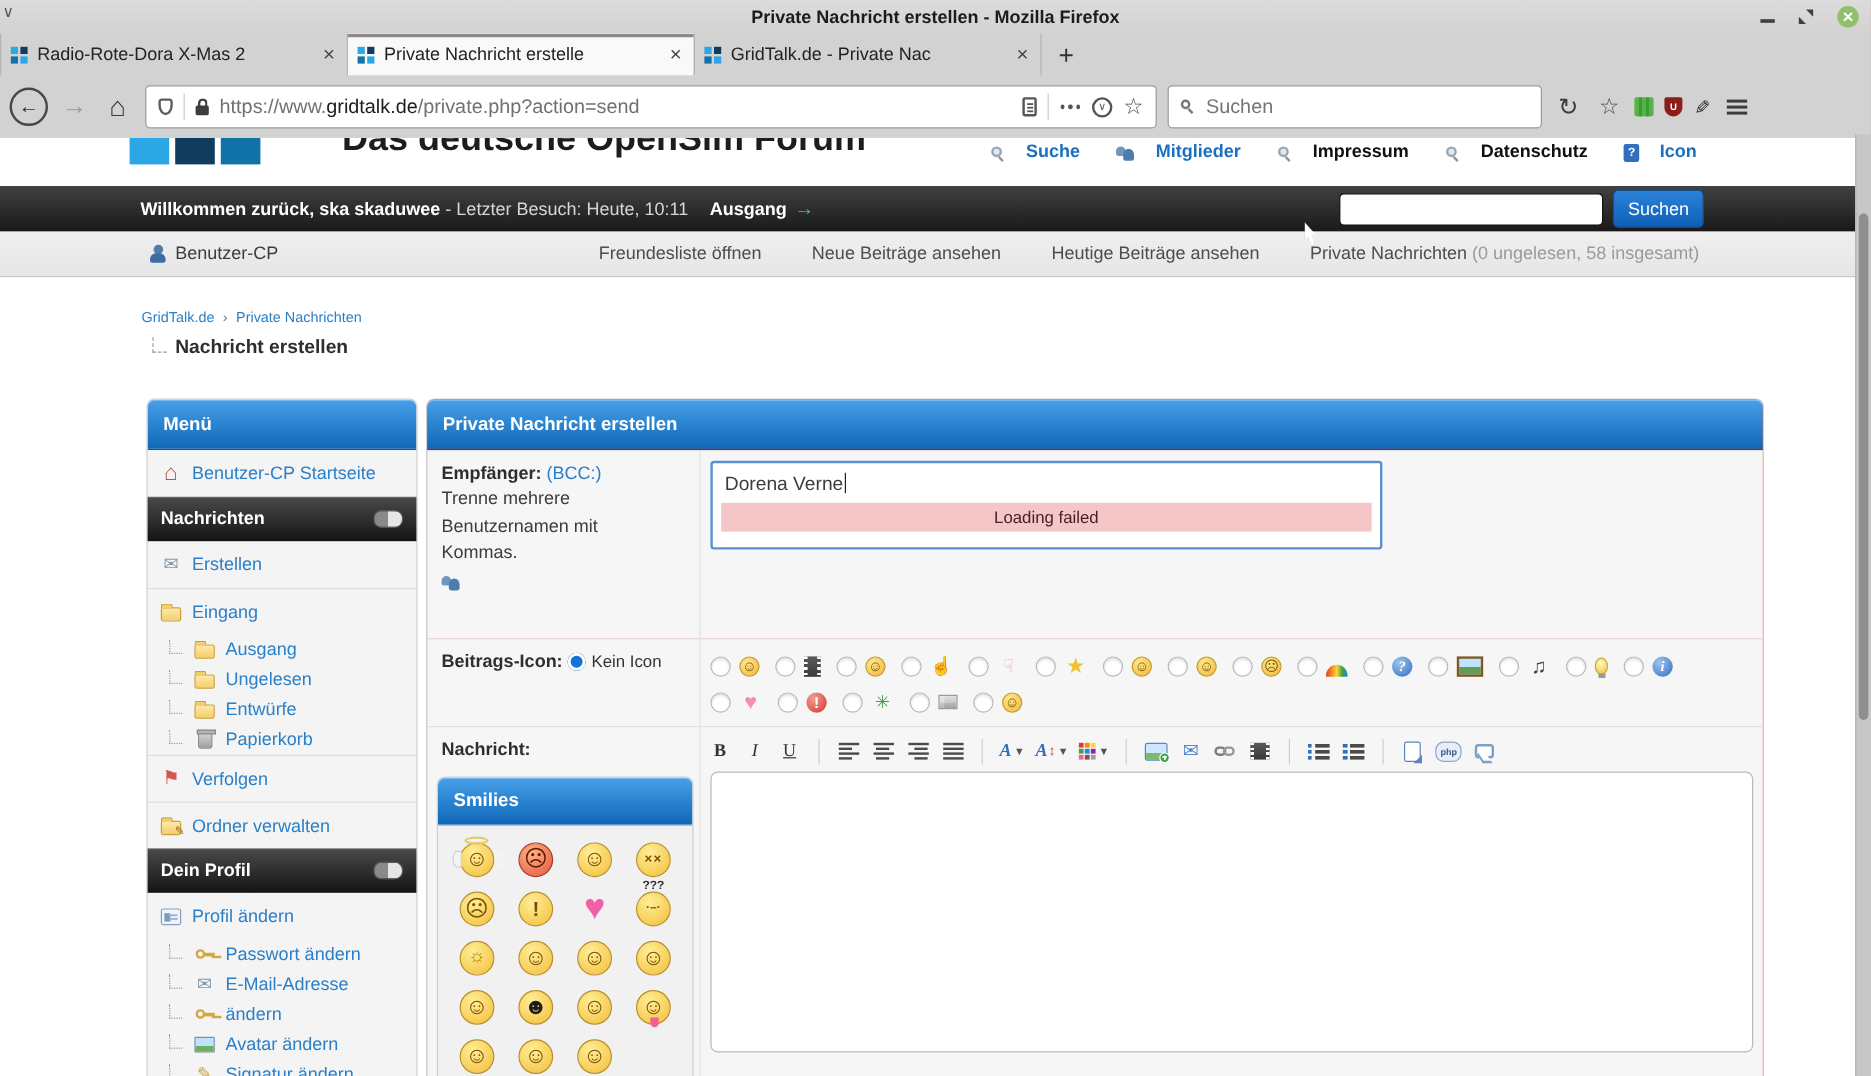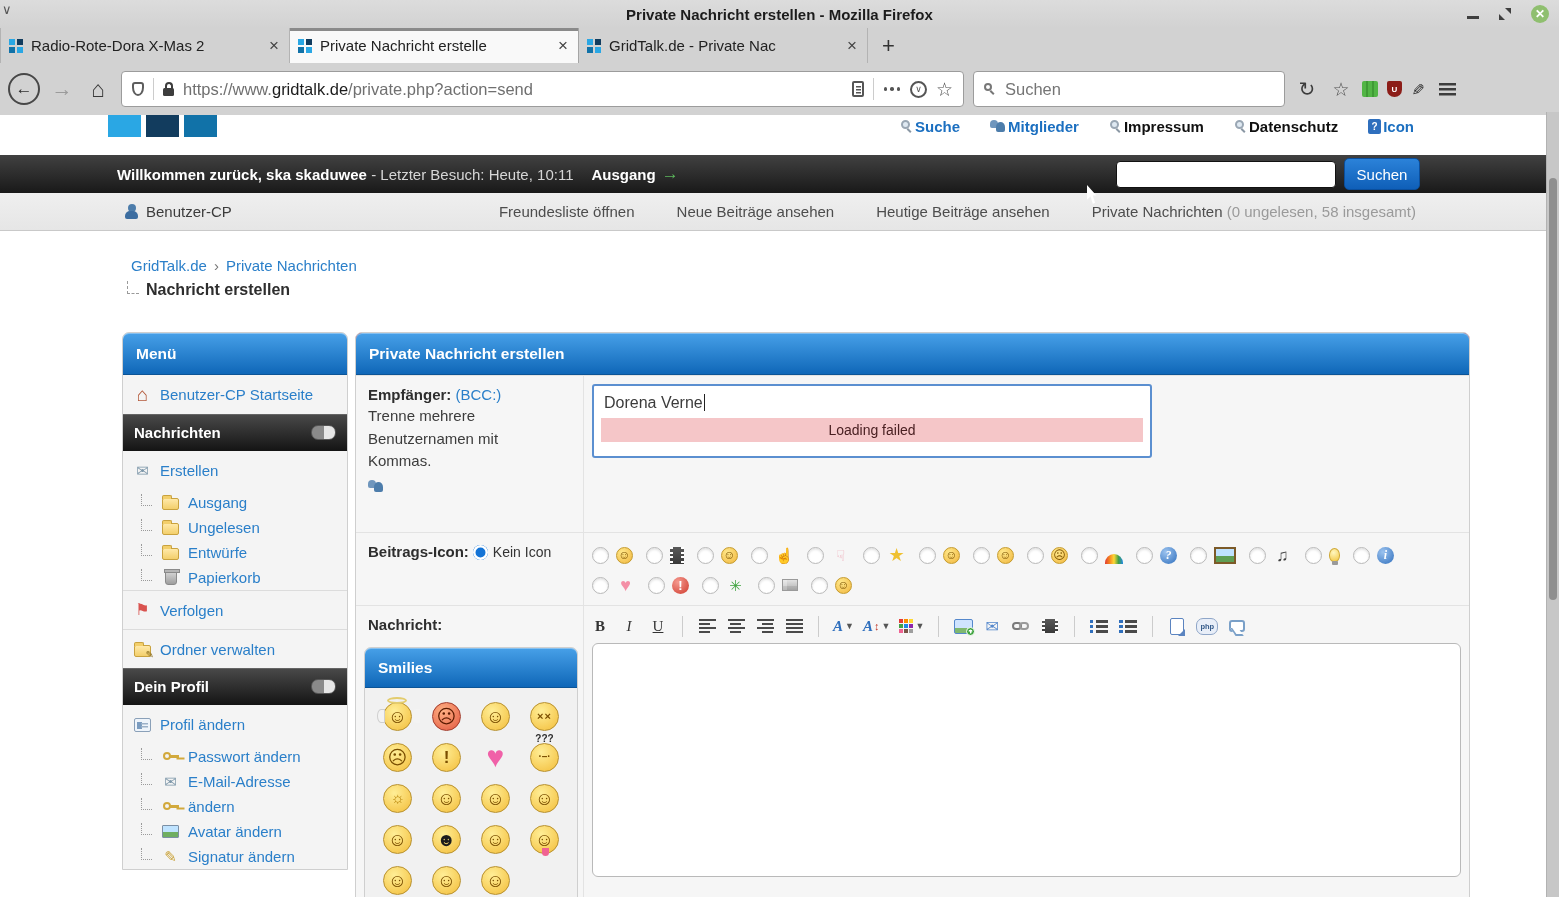--- a/index.html
+++ b/index.html
@@ -71,21 +71,21 @@
     linear-gradient(#3c3c3c,#3c3c3c) 0 0/100% 2.5px no-repeat,
     linear-gradient(#3c3c3c,#3c3c3c) 0 5px/100% 2.5px no-repeat,
     linear-gradient(#3c3c3c,#3c3c3c) 0 10px/100% 2.5px no-repeat;margin:0 6px}
   
   .page{position:absolute;left:0;top:115px;width:1546px;height:782px;background:#fff;overflow:hidden;z-index:1}
   
   .logo-squares{position:absolute;left:108px;top:-2px;display:flex;gap:5px}
   .logo-squares i{width:33px;height:24px}
   .logo-text{position:absolute;left:285px;top:-16px;font-size:30px;font-weight:bold;color:#1d1d1d;white-space:nowrap}
   .topnav{position:absolute;right:132px;top:3px;display:flex;gap:30px;align-items:center}
-  .topnav .item{display:flex;align-items:center;gap:2px;font-size:15px;font-weight:bold}
+  .topnav .item{display:flex;align-items:flex-end;gap:17px;font-size:15px;font-weight:bold}
   .topnav .lnk{color:#1b6fc0}
   .topnav .pln{color:#101010}
   .mag2{position:relative;width:13px;height:13px}
   .mag2::before{content:"";position:absolute;left:1px;top:0;width:9px;height:9px;border:2px solid #9aa7b4;border-radius:50%;
     box-sizing:border-box;background:#dfe9f2}
   .mag2::after{content:"";position:absolute;left:8px;top:8px;width:5px;height:2px;background:#8a97a4;transform:rotate(45deg);transform-origin:0 0}
   .ppl{position:relative;width:16px;height:13px}
   .ppl::before{content:"";position:absolute;left:0;top:0;width:8px;height:8px;border-radius:50% 50% 2px 2px;background:#6f96bd}
   .ppl::after{content:"";position:absolute;left:6px;top:2px;width:9px;height:10px;border-radius:50% 50% 2px 2px;background:#4d7dab}
   .book{width:13px;height:15px;background:#2f6fbd;border-radius:2px;color:#fff;font-size:10px;font-weight:bold;
@@ -104,21 +104,21 @@
   
   .cpbar{position:absolute;left:0;top:78px;width:1546px;height:38px;background:linear-gradient(#efefef,#e6e6e6);
     border-bottom:1px solid #c9c9c9;display:flex;align-items:center;box-sizing:border-box;padding:0 130px 0 125px;font-size:15px;color:#4d4d4d}
   .cpbar .title{display:flex;align-items:center;gap:7px;color:#3c3c3c}
   .cp-person{position:relative;width:14px;height:15px}
   .cp-person::before{content:"";position:absolute;left:3px;top:0;width:8px;height:8px;border-radius:50%;background:#4d7dab}
   .cp-person::after{content:"";position:absolute;left:0;top:7px;width:13px;height:8px;border-radius:5px 5px 2px 2px;background:#3c6da0}
   .cpbar .links{margin-left:auto;display:flex;gap:42px;align-items:center}
   .cpbar .pm i{font-style:normal;color:#9a9a9a}
   
-  .crumbs{position:absolute;left:131px;top:142px;font-size:15px}
+  .crumbs{position:absolute;left:118px;top:142px;font-size:12px}
   .crumbs a{color:#2a7fc9}
   .crumbs .sep{color:#777;margin:0 7px}
   .crumb-cur{position:absolute;left:127px;top:166px;display:flex;align-items:center;gap:7px}
   .tree2{width:11px;height:12px;border-left:1px dashed #9a9a9a;border-bottom:1px dashed #9a9a9a;margin-top:-6px}
   .crumb-cur b{font-size:16px;color:#2e2e2e}
   
   .cols{position:absolute;left:122px;top:217px;width:1348px;height:565px;display:flex;gap:7px;align-items:flex-start}
   .bluehead{height:42px;background:linear-gradient(#47a0e8,#0f67b8);box-shadow:inset 0 1px 0 rgba(255,255,255,.35);
     border-bottom:1px solid #0c5496;border-radius:6px 6px 0 0;display:flex;align-items:center;padding:0 13px;
     color:#fff;font-weight:bold;font-size:15.5px;box-sizing:border-box}
@@ -360,20 +360,21 @@
   <span class="ic-menu"></span>
 </div>
 
 <div class="page">
 
   <div class="logo-squares">
     <i style="background:#2aa7e4"></i>
       <i style="background:#123c5e"></i>
       <i style="background:#1172a8"></i>
   </div>
+  <div class="logo-text">Das deutsche OpenSim Forum</div>
 
   <div class="topnav">
     <span class="item lnk">
         <span class="mag2"></span>
         <span>Suche</span>
       </span>
     <span class="item lnk">
         <span class="ppl"></span>
         <span>Mitglieder</span>
       </span>
@@ -431,20 +432,26 @@
           <span>Benutzer-CP Startseite</span>
       </div>
       <div class="dark">
         <span>Nachrichten</span>
           <span class="toggle"></span>
       </div>
       <div class="li nt">
         <span class="ic16 g-mail">✉</span>
           <span>Erstellen</span>
       </div>
+      <div class="li">
+        <span class="ic16">
+            <span class="ic-folder"></span>
+          </span>
+          <span>Eingang</span>
+      </div>
       <div class="li sub">
         <span class="tree"></span>
         <span class="ic16">
             <span class="ic-folder"></span>
           </span>
           <span>Ausgang</span>
       </div>
       <div class="li sub">
         <span class="tree"></span>
         <span class="ic16">

